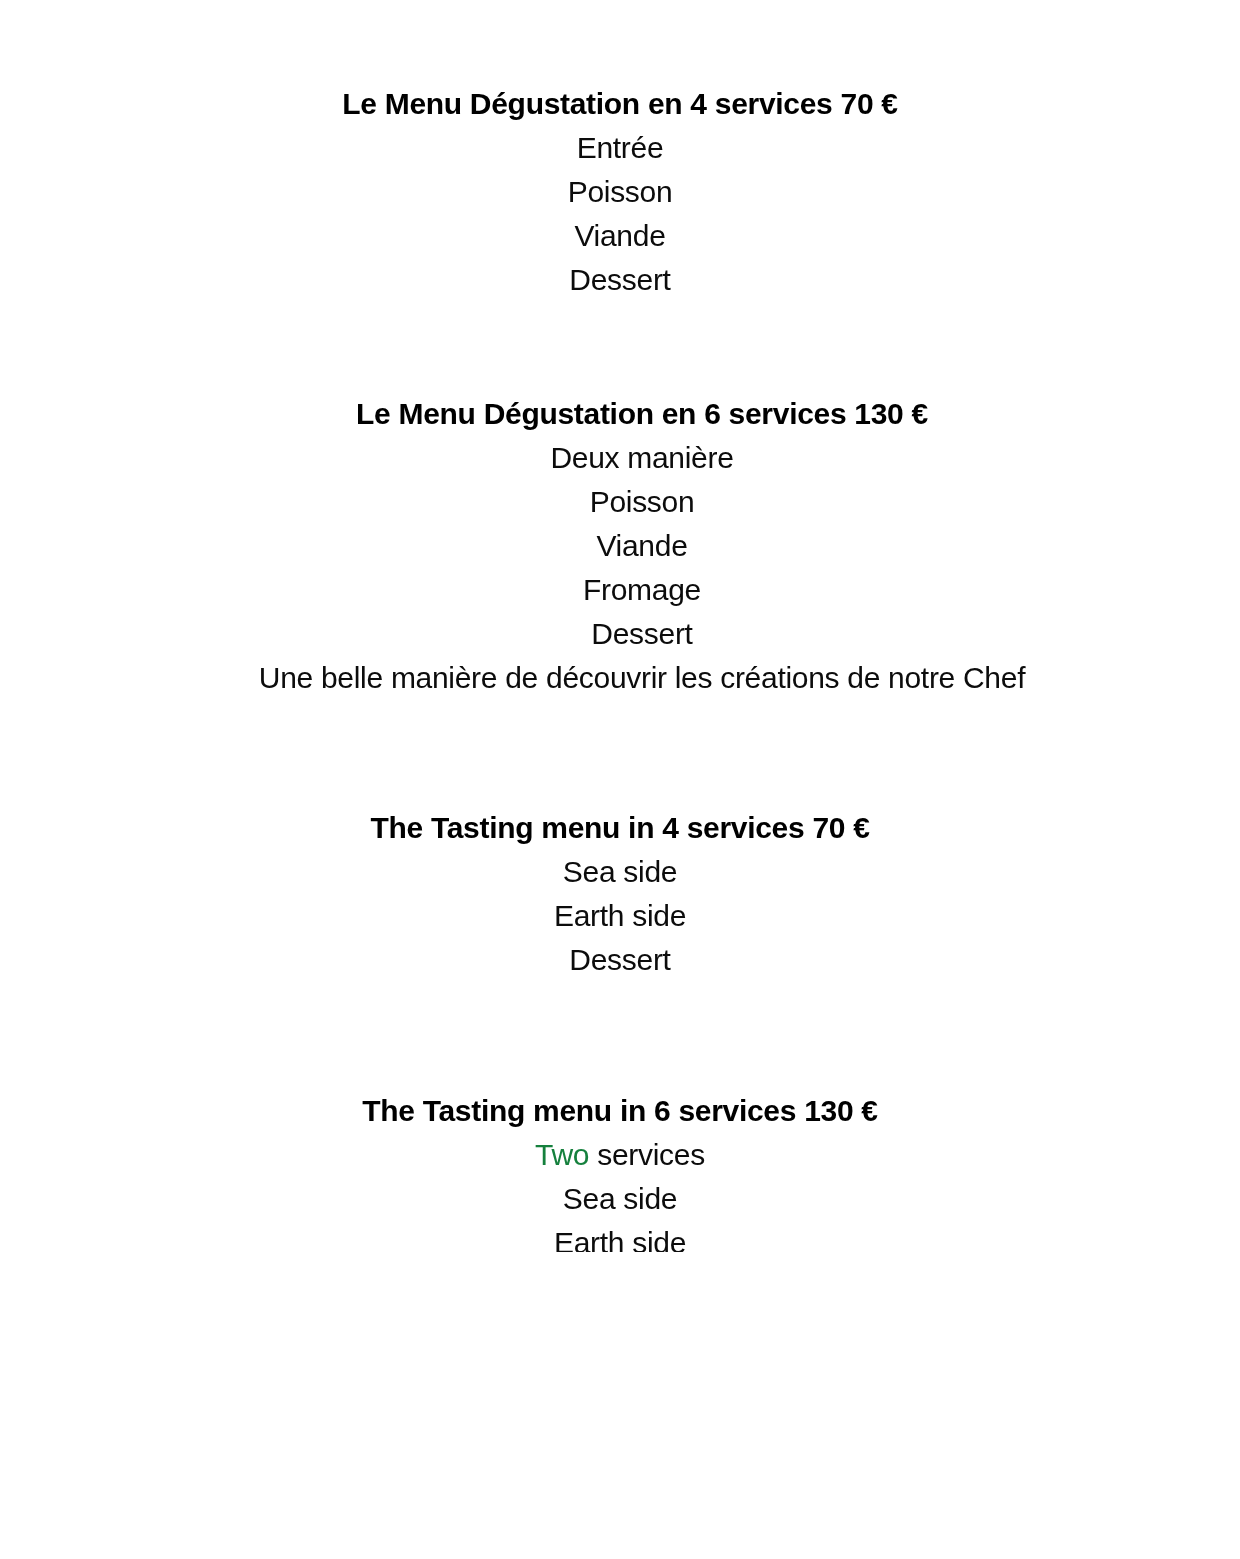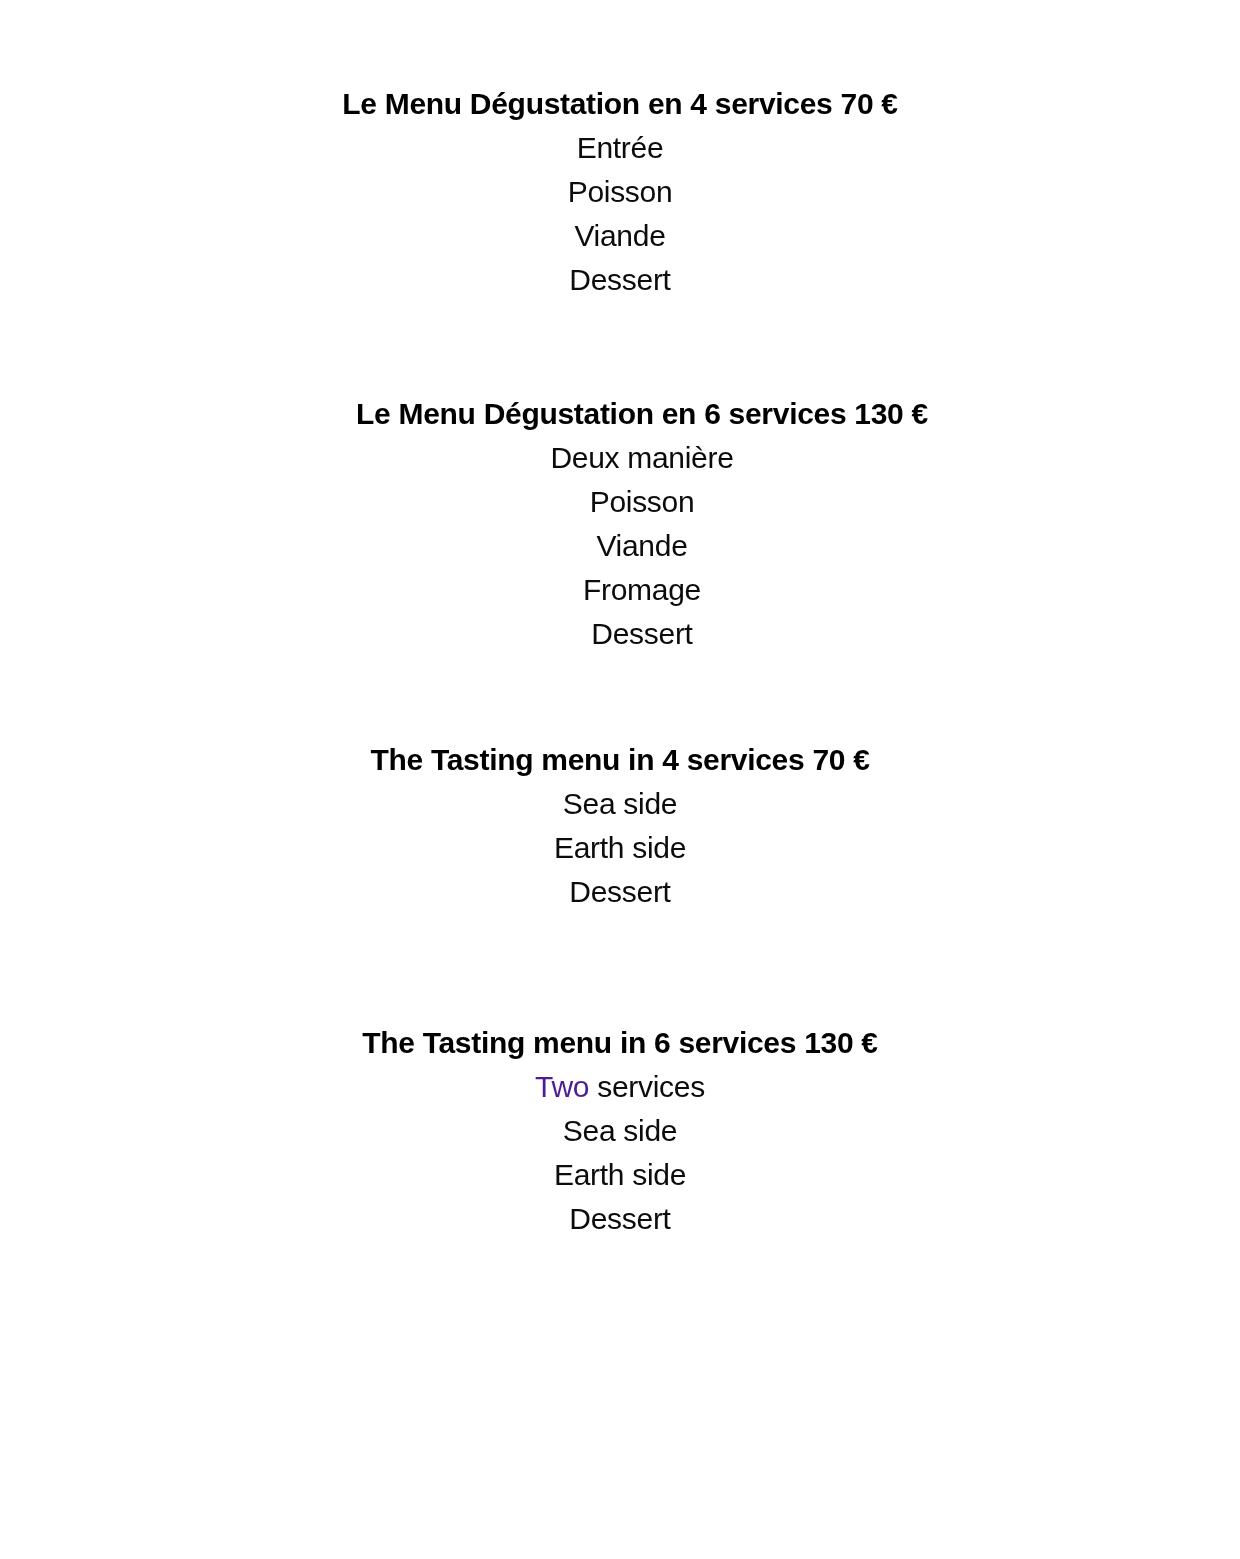--- a/index.html
+++ b/index.html
@@ -34,25 +34,25 @@
     font-size: 30px;
     line-height: 44px;
     font-weight: 400;
     letter-spacing: -0.3px;
     margin: 0;
     color: #0c0c0c;
     text-align: center;
   }
   .section-1 { padding-top: 82px; }
   .section-2 { margin-top: 90px; padding-left: 44px; }
-  .section-3 { margin-top: 82px; }
+  .section-3 { margin-top: 106px; }
   .section-4 { margin-top: 107px; }
   .thin-word {
     font-weight: 100;
-    color: #4c1d95;
+    color: #15803d;
   }
 </style>
 </head>
 <body>
 
 <div class="page">
 
   <section class="menu-section section-1">
     <h2 class="menu-title">Le Menu Dégustation en 4 services 70 €</h2>
     <p class="menu-line">Entrée</p>
@@ -61,20 +61,21 @@
     <p class="menu-line">Dessert</p>
   </section>
 
   <section class="menu-section section-2">
     <h2 class="menu-title">Le Menu Dégustation en 6 services 130 €</h2>
     <p class="menu-line">Deux manière</p>
     <p class="menu-line">Poisson</p>
     <p class="menu-line">Viande</p>
     <p class="menu-line">Fromage</p>
     <p class="menu-line">Dessert</p>
+    <p class="menu-note">Une belle manière de découvrir les créations de notre Chef</p>
   </section>
 
   <section class="menu-section section-3">
     <h2 class="menu-title">The Tasting menu in 4 services 70 €</h2>
     <p class="menu-line">Sea side</p>
     <p class="menu-line">Earth side</p>
     <p class="menu-line">Dessert</p>
   </section>
 
   <section class="menu-section section-4">

